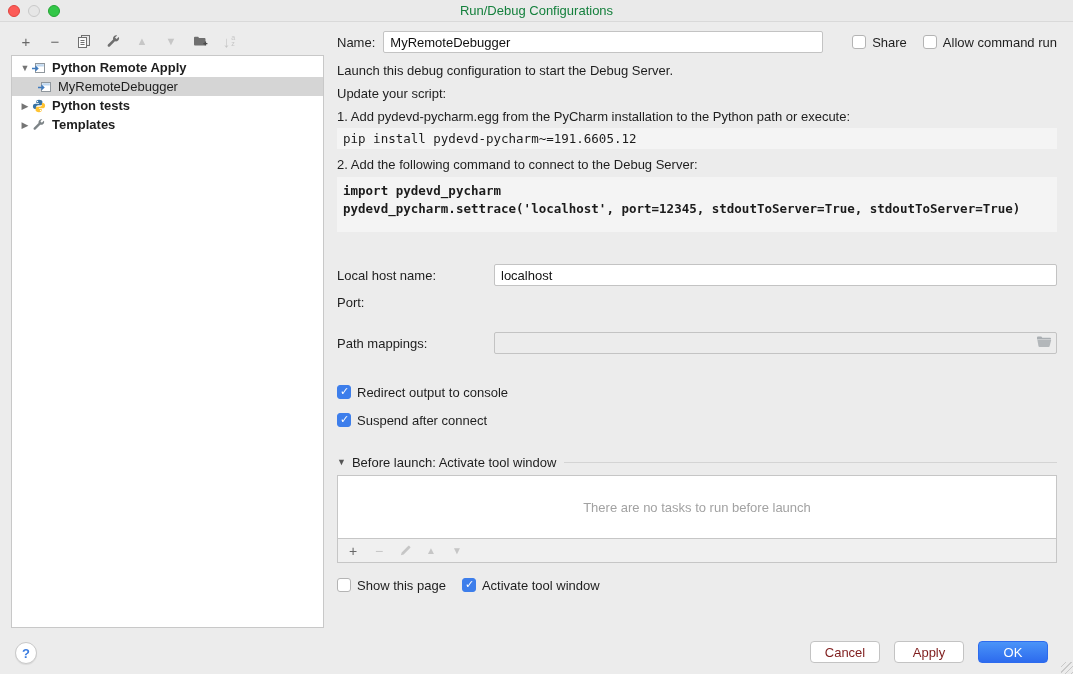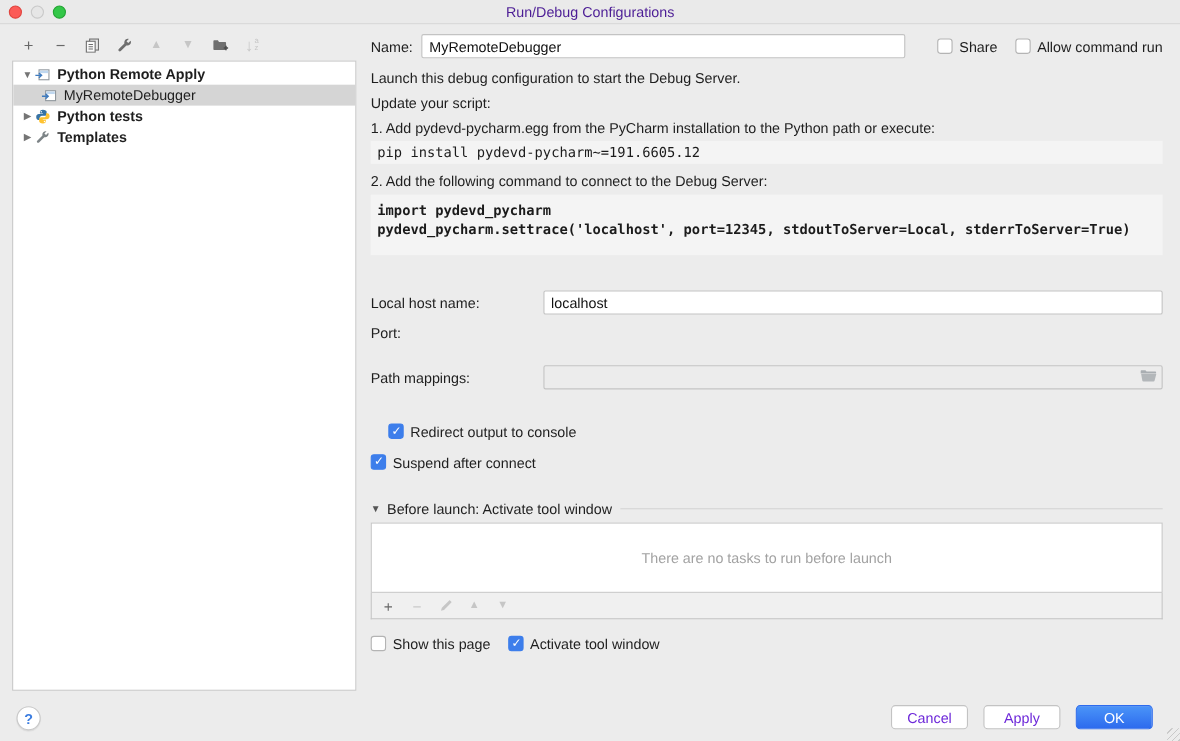--- a/index.html
+++ b/index.html
@@ -13,21 +13,21 @@
   .titlebar {
     position:absolute; top:0; left:0; width:1073px; height:22px;
     background:#eaeaea; border-bottom:1px solid #d9d9d9;
     display:flex; align-items:center;
   }
   .traffic { display:flex; gap:8px; padding-left:8px; position:absolute; }
   .tl { width:12px; height:12px; border-radius:50%; }
   .tl.close { background:#fc5b57; border:1px solid #e0443e; }
   .tl.min   { background:#e6e6e6; border:1px solid #c9c9c9; }
   .tl.zoom  { background:#33c748; border:1px solid #24a434; }
-  .win-title { flex:1; text-align:center; color:#4c1d95; font-size:13px; }
+  .win-title { flex:1; text-align:center; color:#15803d; font-size:13px; }
 
   
   .left-toolbar {
     position:absolute; top:29px; left:16px; height:24px;
     display:flex; align-items:center; gap:9px;
   }
   .tbi {
     width:20px; height:20px; display:inline-flex; align-items:center; justify-content:center;
     color:#686868; font-size:15px; line-height:1; position:relative;
   }
@@ -91,21 +91,21 @@
     box-shadow:0 0 0 3px rgba(120,167,228,.55);
   }
   .path-row { margin-top:22px; margin-bottom:0; }
   .path-field {
     flex:1; height:22px; border:1px solid #c3c3c3; border-radius:2px;
     background:#ececec; display:flex; align-items:center; justify-content:flex-end;
     padding-right:4px;
   }
 
   .check-row { margin-top:0; height:16px; }
-  .check-row.first { margin-top:30px;margin-left:16px; }
+  .check-row.first { margin-top:30px; }
   .check-row + .check-row { margin-top:12px; }
 
   .bl-header { margin-top:26px; height:16px; display:flex; align-items:center; }
   .bl-header .disc { font-size:9px; color:#555; margin-right:6px; }
   .bl-header .hr { flex:1; height:1px; background:#d4d4d4; margin-left:8px; }
   .bl-box {
     margin-top:5px; height:64px; background:#fff; border:1px solid #c6c6c6;
     display:flex; align-items:center; justify-content:center;
   }
   .bl-empty { color:#a2a2a2; }
@@ -122,21 +122,21 @@
   .help-btn {
     position:absolute; left:15px; bottom:10px; width:22px; height:22px;
     background:#fff; border:1px solid #c9c9c9; border-radius:50%;
     color:#3a7ce0; font-size:13px; font-weight:bold;
     display:flex; align-items:center; justify-content:center;
     box-shadow:0 1px 1px rgba(0,0,0,.08);
   }
   .footer-btns { position:absolute; right:25px; bottom:11px; display:flex; gap:14px; }
   .btn {
     min-width:70px; height:22px; border:1px solid #c3c3c3; border-radius:4px;
-    background:#fff; font:13px "Liberation Sans",sans-serif; color:#6d28d9;
+    background:#fff; font:13px "Liberation Sans",sans-serif; color:#7f1d1d;
     display:flex; align-items:center; justify-content:center; padding:0 12px;
   }
   .btn.primary {
     background:linear-gradient(#4a94f8,#2d6bee); border-color:#2d6bee; color:#fff;
   }
   .resize-grip {
     position:absolute; right:0; bottom:0; width:12px; height:12px;
     background:repeating-linear-gradient(135deg, transparent 0 3px, #c9c9c9 3px 4px);
   }
 </style>
@@ -242,21 +242,21 @@
     <span class="cb-label">Allow command run</span>
   </div>
 
   <div class="desc-line">Launch this debug configuration to start the Debug Server.</div>
   <div class="desc-line">Update your script:</div>
   <div class="desc-line" style="margin-bottom:3px">1. Add pydevd-pycharm.egg from the PyCharm installation to the Python path or execute:</div>
   <div class="code code1">pip install pydevd-pycharm~=191.6605.12</div>
   <div class="desc-line" style="margin-bottom:4px">2. Add the following command to connect to the Debug Server:</div>
   <div class="code code2">
     <div>import pydevd_pycharm</div>
-    <div>pydevd_pycharm.settrace('localhost', port=12345, stdoutToServer=Local, stderrToServer=True)</div>
+    <div>pydevd_pycharm.settrace('localhost', port=12345, stdoutToServer=True, stdoutToServer=True)</div>
   </div>
 
   <div class="row field-row">
     <span class="field-label">Local host name:</span>
     <input class="txt grow-input" type="text" value="localhost" style="">
   </div>
   <div class="row field-row">
     <span class="field-label">Port:</span>
   </div>
 

